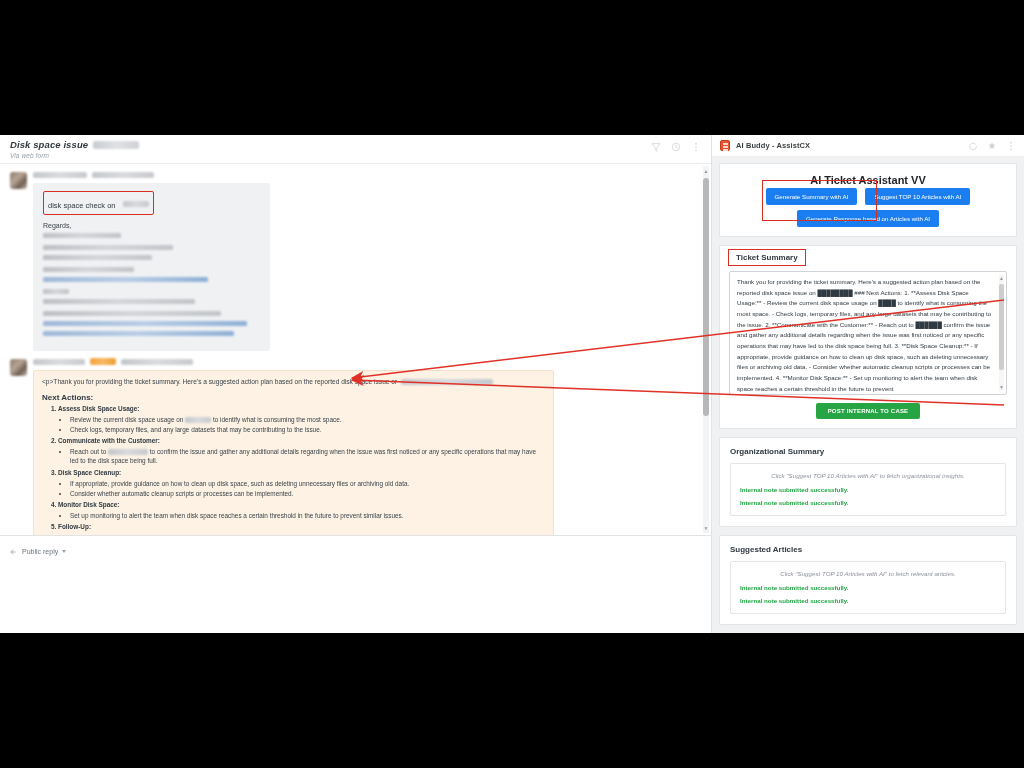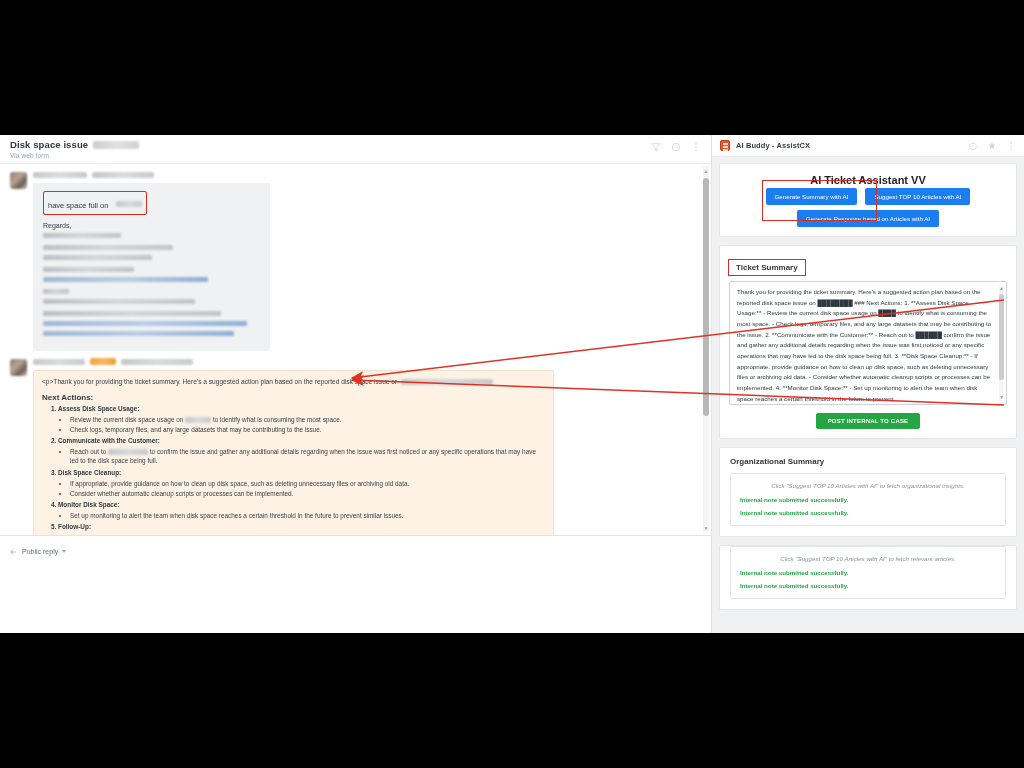--- a/index.html
+++ b/index.html
@@ -25,21 +25,21 @@
     background: #ffffff;
     border-right: 1px solid #e3e3e3;
     display: flex; flex-direction: column;
   }
   .ticket-header {
     height: 28px;
     padding: 4px 10px 0 10px;
     display: flex; align-items: flex-start; justify-content: space-between;
     background: #fff;
   }
-  .ticket-title-wrap { display: flex; flex-direction: column; }
+  .ticket-title-wrap { display: flex; flex-direction: column; font-style: italic; }
   .ticket-title-row { display: flex; align-items: center; gap: 5px; }
   .ticket-title {
     font-size: 9.5px; font-weight: bold; color: #2f3941; letter-spacing: .1px;
   }
   .blur-chip {
     display: inline-block; height: 8px; border-radius: 2px;
     background: linear-gradient(90deg,#c9ccd1,#dfe1e4,#cfd2d6);
     filter: blur(1.3px);
   }
   .ticket-sub { font-size: 6.5px; color: #9aa2ab; margin-top: 2px; letter-spacing: .1px; }
@@ -159,21 +159,21 @@
   }
   .hero-hl {
     position: absolute; left: 42px; top: 16px; width: 115px; height: 41px;
     border: 1.6px solid #d92d20; pointer-events: none;
   }
 
   .card-title {
     font-size: 8px; font-weight: bold; color: #2f3941;
     padding: 9px 10px 7px 10px;
   }
-  .card-title.boxed { display: inline-block; border: 1.6px solid #d92d20; padding: 3px 7px; margin: 13px 0 5px 8px; }
+  .card-title.boxed { display: inline-block; border: 1.6px solid #d92d20; padding: 3px 7px; margin: 3px 0 5px 8px; }
   .ta-wrap { padding: 0 9px 8px 9px; position: relative; }
   .summary-box {
     border: 1px solid #cfd2d6; background: #fff; border-radius: 2px;
     height: 124px; padding: 5px 12px 5px 7px; position: relative; overflow: hidden;
   }
   .summary-text { font-size: 6.2px; line-height: 1.72; color: #2f3941; }
   .ta-scroll-track { position:absolute; right:2px; top:3px; bottom:3px; width:5px; background:#f6f6f6; }
   .ta-scroll-thumb { position:absolute; right:2px; top:12px; width:5px; height:86px; background:#cdcdcd; border-radius:2px; }
   .ta-arrow { position:absolute; right:2px; width:5px; height:7px; line-height:7px; text-align:center; font-size:5px; color:#9a9a9a; }
 
@@ -236,21 +236,21 @@
 
         <div class="msg">
           <div class="avatar"></div>
           <div class="msg-body">
             <div class="msg-meta">
               <span class="blur-line" style="width:54px"></span>
               <span class="blur-line" style="width:62px"></span>
             </div>
             <div class="bubble-grey">
               <div class="subject-box">
-                <span class="subject-text">have space full on</span>
+                <span class="subject-text">disk space check on</span>
                 <span class="inline-blur" style="width:26px;margin-left:3px"></span>
               </div>
               <div class="regards">Regards,</div>
               <div class="sig-line" style="width:36%"></div>
               <div class="sig-line" style="width:60%;margin-top:7px"></div>
               <div class="sig-line" style="width:50%"></div>
               <div class="sig-line" style="width:42%;margin-top:7px"></div>
               <div class="sig-line link" style="width:76%"></div>
               <div class="sig-line" style="width:12%;margin-top:7px"></div>
               <div class="sig-line" style="width:70%"></div>
@@ -398,20 +398,21 @@
       <div class="card">
         <div class="card-title">Organizational Summary</div>
         <div class="inner-box">
           <div class="hint">Click "Suggest TOP 10 Articles with AI" to fetch organizational insights.</div>
           <div class="ok-note">Internal note submitted successfully.</div>
           <div class="ok-note" style="margin-bottom:0">Internal note submitted successfully.</div>
         </div>
       </div>
 
       <div class="card">
+        <div class="card-title">Suggested Articles</div>
         <div class="inner-box">
           <div class="hint">Click "Suggest TOP 10 Articles with AI" to fetch relevant articles.</div>
           <div class="ok-note">Internal note submitted successfully.</div>
           <div class="ok-note" style="margin-bottom:0">Internal note submitted successfully.</div>
         </div>
       </div>
 
     </div>
   </div>
 </div>

